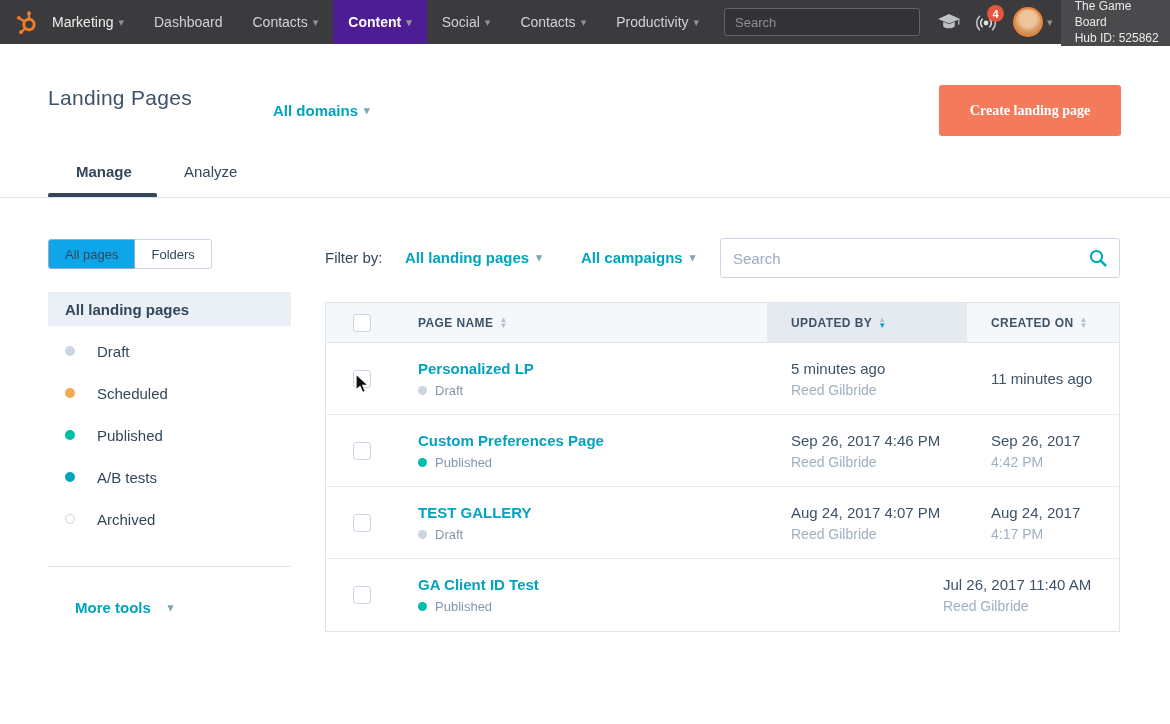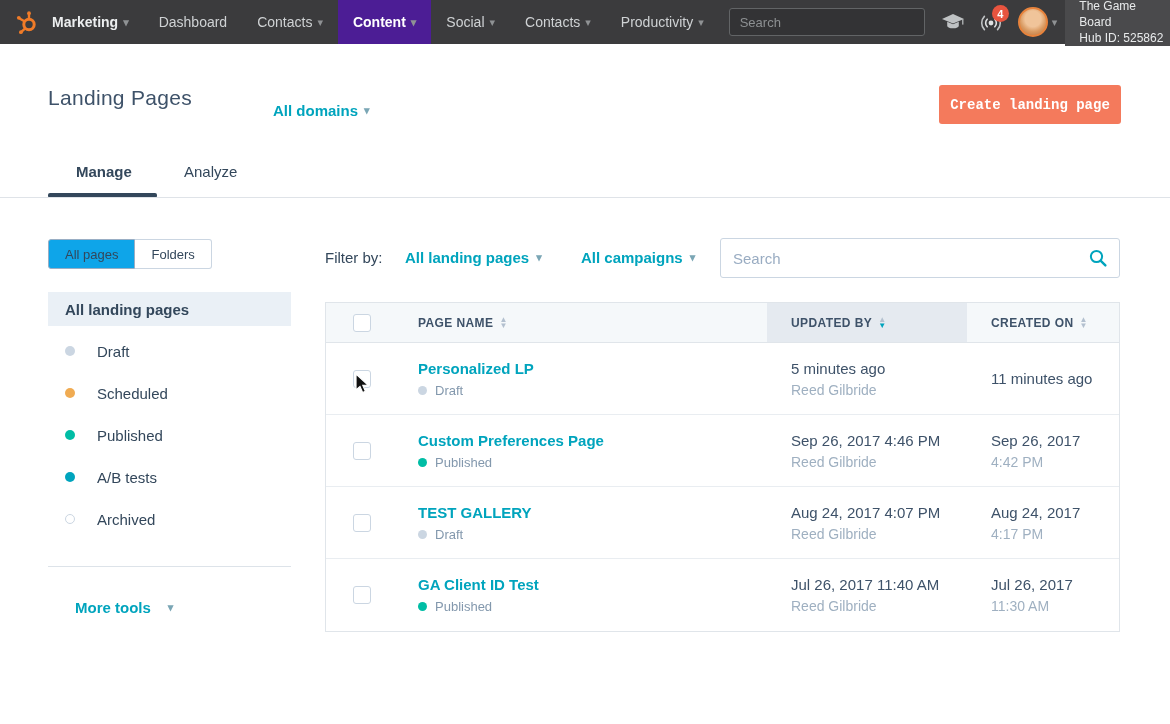--- a/index.html
+++ b/index.html
@@ -5,21 +5,21 @@
   * { margin:0; padding:0; box-sizing:border-box; }
   html,body { width:1170px; height:724px; overflow:hidden; background:#fff;
     font-family:"Liberation Sans", sans-serif; }
   .app { position:relative; width:1170px; height:724px; background:#fff; }
 
   
   .topnav { position:absolute; top:0; left:0; width:1170px; height:44px;
     background:#3b3b3d; display:flex; align-items:stretch; color:#cfd2d4; font-size:14px; }
   .nav-logo { display:flex; align-items:center; padding:0 4px 0 14px; }
   .nav-item { display:flex; align-items:center; gap:5px; padding:0 15px; cursor:pointer; white-space:nowrap; }
-  .nav-item.brand { font-weight:bold; color:#eceeef; padding-left:8px; }
+  .nav-item.brand { font-weight:normal; color:#eceeef; padding-left:8px; }
   .nav-item.active { background:#4c1d95; color:#fff; font-weight:bold; }
   .nav-caret { font-size:11px; color:#8f9294; margin-top:1px; }
   .nav-search { display:flex; align-items:center; margin:0 10px; }
   .nav-search input { width:196px; height:28px; background:#333335; border:1px solid #626466;
     border-radius:3px; color:#a9abad; padding:0 10px; font-size:13px; outline:none;
     font-family:"Liberation Sans", sans-serif; }
   .nav-search input::placeholder { color:#8d9092; }
   .nav-right { display:flex; align-items:center; margin-left:auto; }
   .nav-icon-btn { position:relative; display:flex; align-items:center; justify-content:center;
     width:38px; height:44px; cursor:pointer; }
@@ -31,23 +31,23 @@
     background:radial-gradient(circle at 50% 38%, #f0c49a 0 38%, #d99a62 62%, #b56f3a 100%); }
   .hub-block { background:#4a4a4c; display:flex; flex-direction:column; justify-content:center;
     padding:0 14px; min-width:118px; color:#e8eaeb; font-size:12px; line-height:16px; }
 
   
   .page-title { position:absolute; left:48px; top:86px; font-size:21px; font-weight:400;
     color:#3e5269; letter-spacing:0.3px; }
   .domain-filter { position:absolute; left:273px; top:102px; color:#00a4bd; font-size:15px;
     font-weight:bold; cursor:pointer; display:flex; gap:6px; align-items:center; }
   .caret-teal { font-size:11px; color:#7aa6b5; }
-  .create-btn { position:absolute; left:939px; top:85px; width:182px; height:39px;
+  .create-btn { position:absolute; left:939px; top:85px; width:182px; height:51px;
     background:#f47a5c; border:none; border-radius:3px; color:#fff; font-size:14px;
-    font-weight:bold; cursor:pointer; font-family:Liberation Mono, monospace; }
+    font-weight:bold; cursor:pointer; font-family:Liberation Serif, serif; }
 
   
   .tab { position:absolute; top:163px; font-size:15px; color:#33475b; cursor:pointer; }
   .tab.manage { left:76px; font-weight:bold; }
   .tab.analyze { left:184px; }
   .tab-underline { position:absolute; left:48px; top:193px; width:109px; height:5px;
     background:#33475b; border-radius:2px; }
   .tabs-divider { position:absolute; left:0; top:197px; width:1170px; height:1px; background:#dfe3e8; }
 
   
@@ -353,24 +353,20 @@
         <div class="page-link">GA Client ID Test</div>
         <div class="status-line">
           <span class="status-dot dot published"></span>
           <span class="status-text">Published</span>
         </div>
       </div>
       <div class="col-updated">
         <div class="cell-main">Jul 26, 2017 11:40 AM</div>
         <div class="cell-sub">Reed Gilbride</div>
       </div>
-      <div class="col-created">
-        <div class="cell-main">Jul 26, 2017</div>
-        <div class="cell-sub">11:30 AM</div>
-      </div>
     </div>
   </div>
 
   <svg class="cursor" width="18" height="22" viewBox="0 0 18 22">
     <path d="M2 1 L2 17 L6 13.5 L8.6 19.5 L11.4 18.3 L8.8 12.4 L14 12 Z" fill="#111" stroke="#fff" stroke-width="1.2"></path>
   </svg>
 
 </div>
 
 </body></html>

